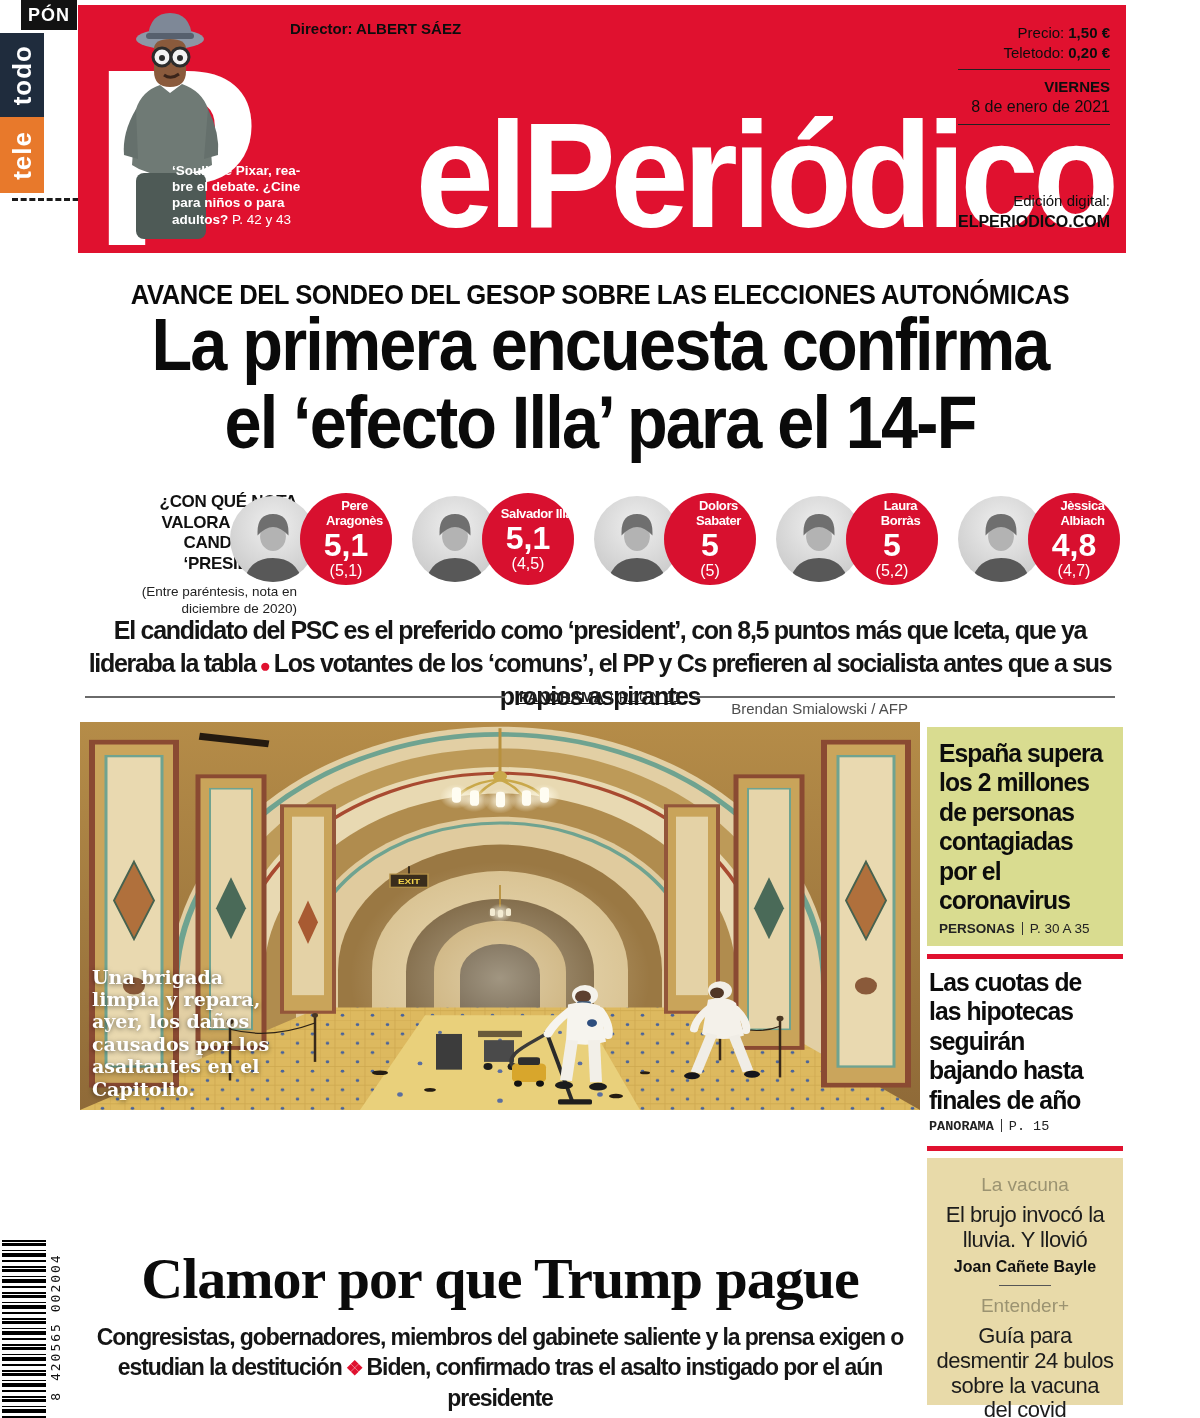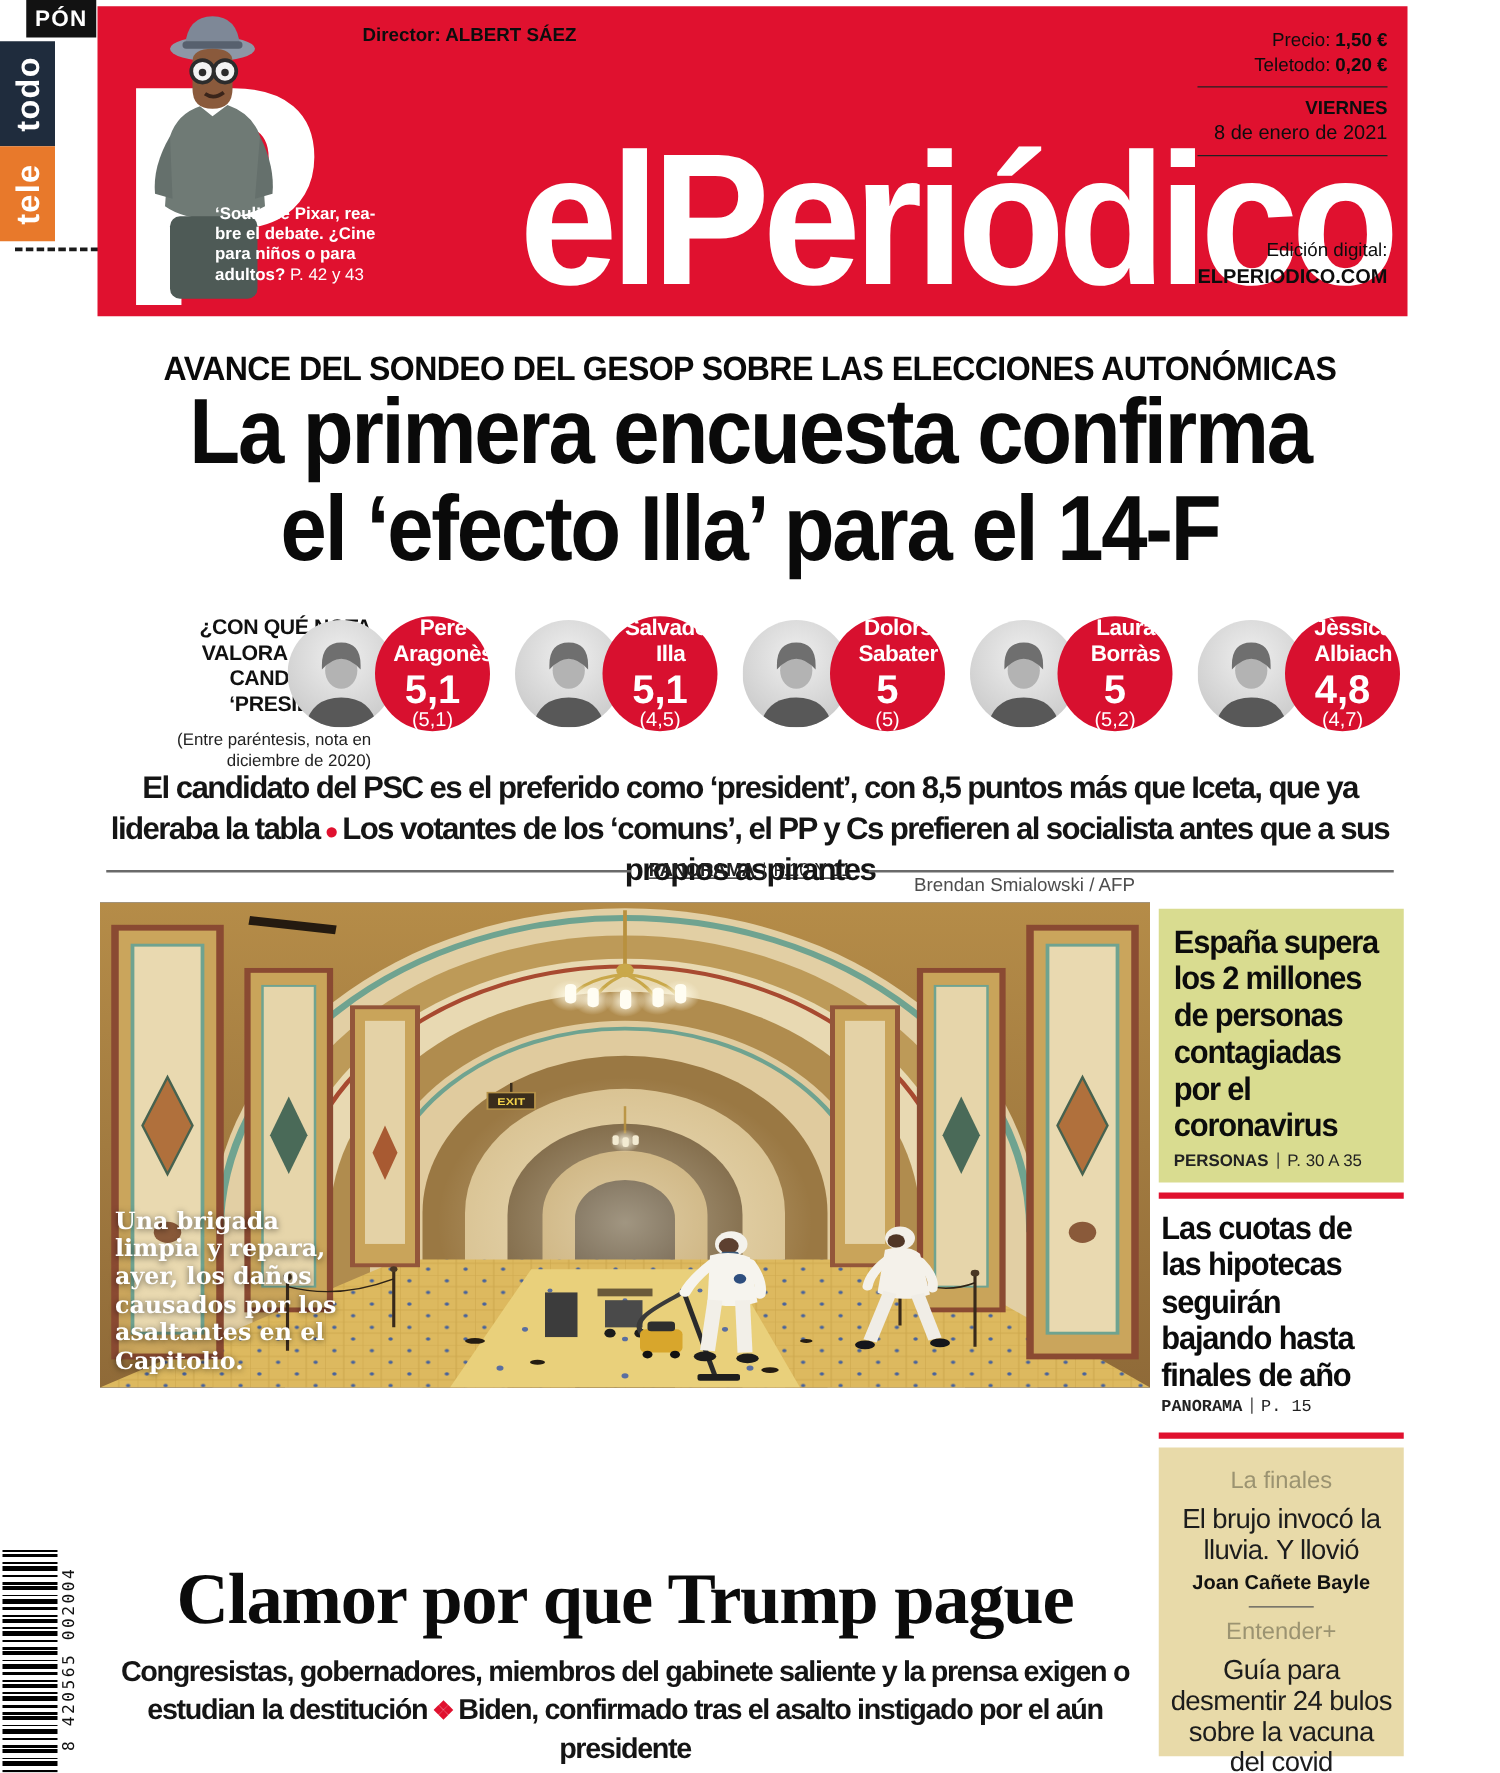--- a/index.html
+++ b/index.html
@@ -49,21 +49,21 @@
   .headline{position:absolute;left:85px;top:306px;width:1030px;text-align:center;font-weight:bold;
             font-size:74px;line-height:1.05;letter-spacing:-2px;transform:scaleX(.9);transform-origin:center top;color:#0a0a0a;}
   .pollrow{position:absolute;left:85px;top:484px;width:1030px;height:126px;}
   .poll-q{position:absolute;left:47px;top:8px;width:165px;text-align:right;font-weight:bold;
           font-size:17px;line-height:1.22;letter-spacing:-.3px;}
   .poll-note{position:absolute;left:12px;top:100px;width:200px;text-align:right;font-size:13.5px;line-height:1.25;color:#222;}
   .cand{position:absolute;top:0;width:165px;height:126px;}
   .cav{position:absolute;left:0;top:12px;width:86px;height:86px;}
   .cred{position:absolute;left:70px;top:9px;width:92px;height:92px;border-radius:50%;background:#d8102f;color:#fff;
         display:flex;flex-direction:column;align-items:center;justify-content:center;text-align:center;}
-  .cname{font-size:18px;font-weight:bold;letter-spacing:-.4px;margin-bottom:1px;margin-left:17px;}
+  .cname{font-size:13px;font-weight:bold;letter-spacing:-.4px;margin-bottom:1px;margin-left:17px;}
   .cscore{font-size:32px;font-weight:bold;line-height:1;}
   .cprev{font-size:16px;margin-top:1px;}
   .c1{left:145px}.c2{left:327px}.c3{left:509px}.c4{left:691px}.c5{left:873px}
 
   .deck{position:absolute;left:85px;top:614px;width:1030px;text-align:center;font-weight:bold;
         font-size:25px;line-height:1.32;letter-spacing:-1.3px;color:#151515;}
   .red-dot{color:#e0112f;font-size:19px;padding:0 4px;}
 
   .rule{display:flex;align-items:center;gap:14px;}
   .rule-line{flex:1;border-top:2px solid #6a6a6a;}
@@ -435,21 +435,21 @@
   </div>
   <div class="redbar rb1"></div>
   <div class="sb2">
     <div class="sb-title">Las cuotas de las hipotecas seguirán bajando hasta finales de año</div>
     <div class="sb-foot">
       <b>PANORAMA</b><span class="vbar"></span><span>P. 15</span>
     </div>
   </div>
   <div class="redbar rb2"></div>
   <div class="sb3">
-    <div class="trib-kicker">La finales</div>
+    <div class="trib-kicker">La vacuna</div>
     <div class="trib-title">El brujo invocó la lluvia. Y llovió</div>
     <div class="trib-author">Joan Cañete Bayle</div>
     <div class="trib-div"></div>
     <div class="trib-kicker">Entender+</div>
     <div class="trib-title">Guía para desmentir 24 bulos sobre la vacuna del covid</div>
 
   </div>
 
   <div class="bottom-hl">Clamor por que Trump pague</div>
   <div class="bottom-deck">

